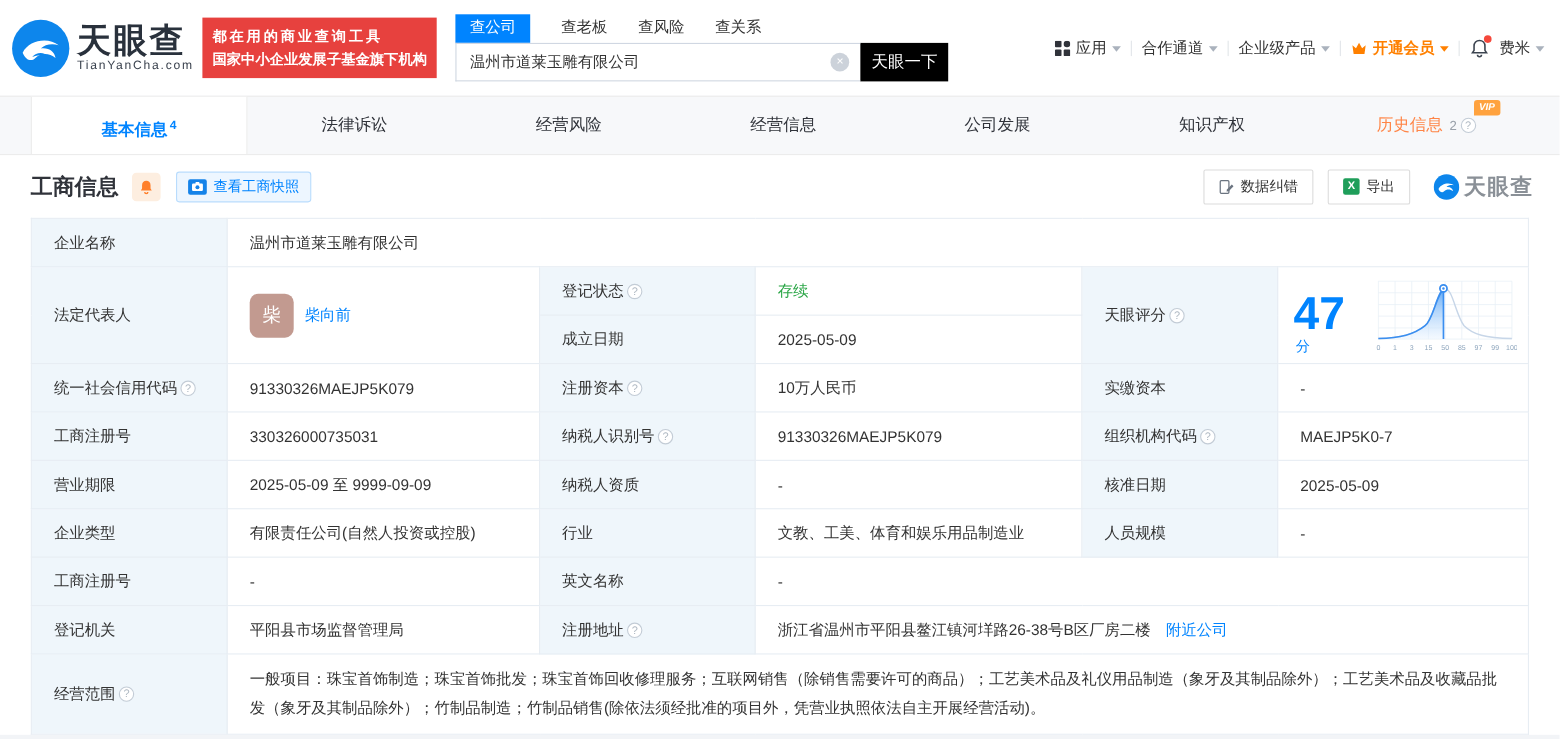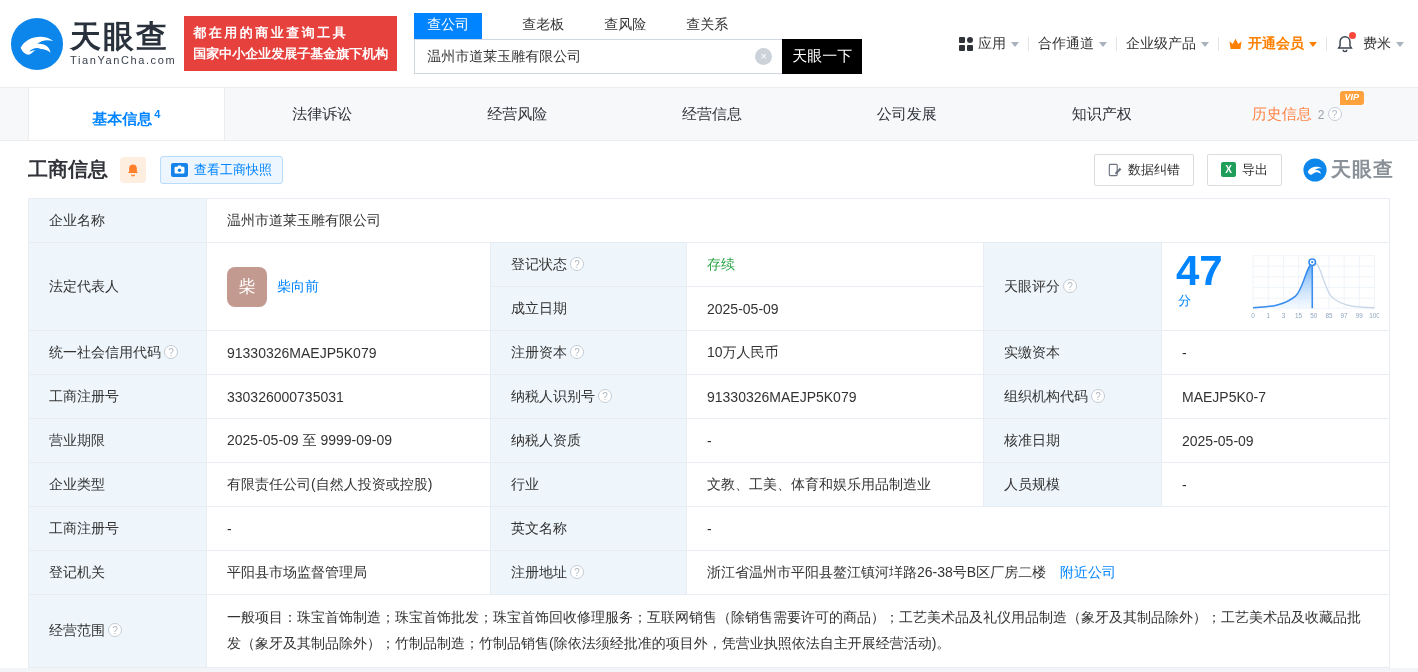--- a/index.html
+++ b/index.html
@@ -8,21 +8,21 @@
 
   
   .hdr { height:87px; display:flex; align-items:center; padding:0 14px 0 10px; background:#fff; }
   .logo { display:flex; align-items:center; gap:6px; cursor:pointer; }
   .logo-txt .cn { font-size:31px; font-weight:800; color:#29313c; letter-spacing:2px; line-height:1.05; }
   .logo-txt .en { font-size:11px; color:#39414d; letter-spacing:1.6px; }
   .slogan { margin-left:8px; background:#e7413e; color:#fff; font-size:13px; font-weight:700;
             padding:7px 9px; line-height:1.55; white-space:nowrap; }
   .slogan .l1 { letter-spacing:2.5px; }
   .search { margin-left:17px; width:448px; }
-  .stabs { display:flex; align-items:flex-end; gap:40px; font-size:14px; color:#333; margin-bottom:0; }
+  .stabs { display:flex; align-items:flex-end; gap:28px; font-size:14px; color:#333; margin-bottom:0; }
   .stab { padding:3px 0 5px; cursor:pointer; }
   .stab.on { background:#0084ff; color:#fff; padding:3px 13px 5px; font-weight:400; }
   .srow { display:flex; }
   .sinput { position:relative; flex:1; }
   .sinput input { width:100%; height:35px; border:1px solid #d0d7e2; border-right:none; padding:0 34px 0 12px;
                   font-size:14px; color:#333; outline:none; font-family:inherit; }
   .clear { position:absolute; right:10px; top:9px; width:17px; height:17px; border-radius:50%;
            background:#ccd2da; color:#fff; font-size:11px; line-height:17px; text-align:center; cursor:pointer; }
   .sbtn { width:80px; height:35px; background:#000000; color:#fff; border:none; font-size:15px; cursor:pointer; font-family:inherit; }
 
@@ -67,21 +67,21 @@
 
   
   table.info { border-collapse:collapse; table-layout:fixed; width:1362px; margin:0 28px; font-size:14px; }
   table.info td { border:1px solid #e7edf3; height:44px; padding:6px 12px 6px 20px; color:#333; vertical-align:middle; }
   td.lbl { background:#eff6fb; color:#69788a; }
   .link { color:#0084ff; cursor:pointer; }
   .green { color:#2aa646; }
   .avatar { display:inline-flex; width:40px; height:40px; border-radius:8px; background:#c29a90; color:#fff;
             font-size:17px; align-items:center; justify-content:center; margin-right:10px; vertical-align:middle; }
   .repwrap { display:flex; align-items:center; }
-  .scorecell { display:flex; align-items:flex-start; gap:12px; padding-right:4px; }
+  .scorecell { display:flex; align-items:flex-end; gap:12px; padding-right:4px; }
   .scorenum { font-size:42px; font-weight:800; color:#0084ff; line-height:1; }
   .scoreunit { font-size:13px; color:#0084ff; margin-left:2px; }
   .scopecell { line-height:1.85; padding:10px 20px !important; }
   .footstrip { height:6px; background:#f2f4f7; }
 </style>
 </head>
 <body>
 
 <div class="page">
 

